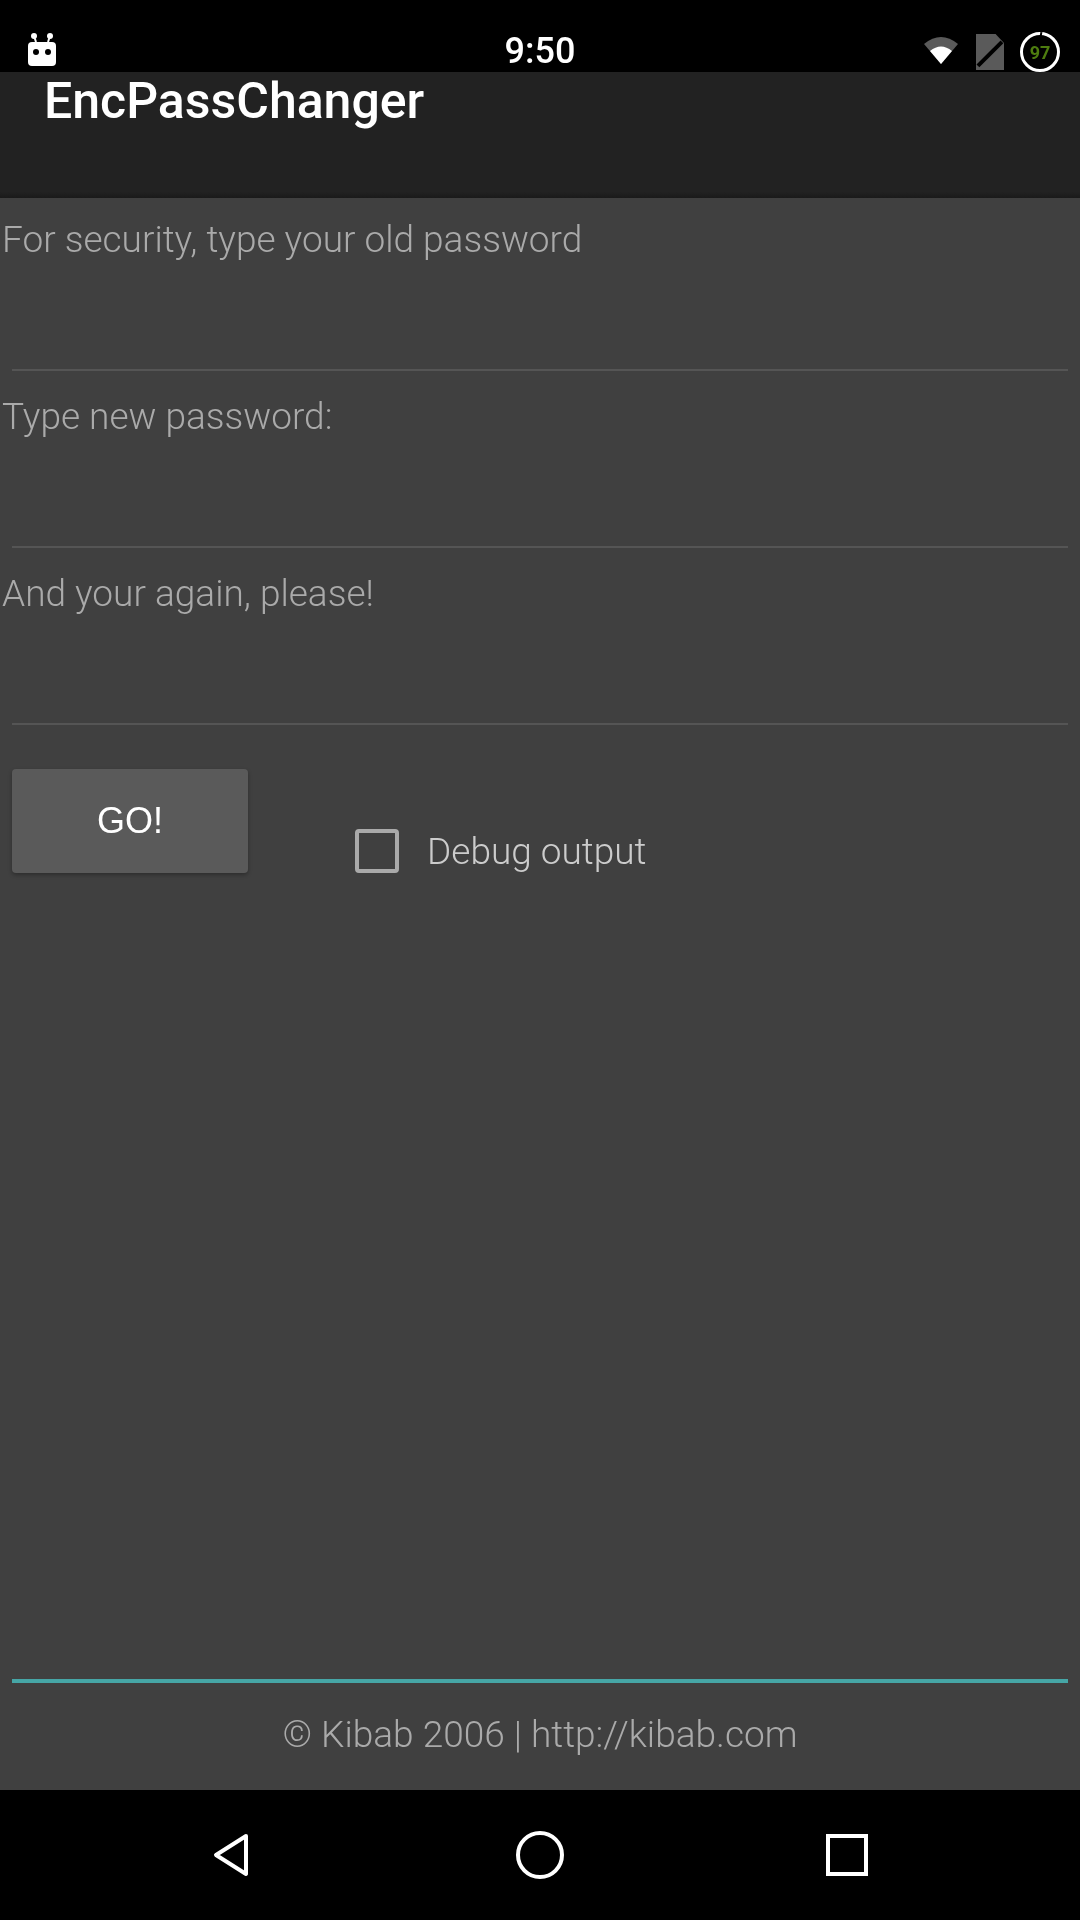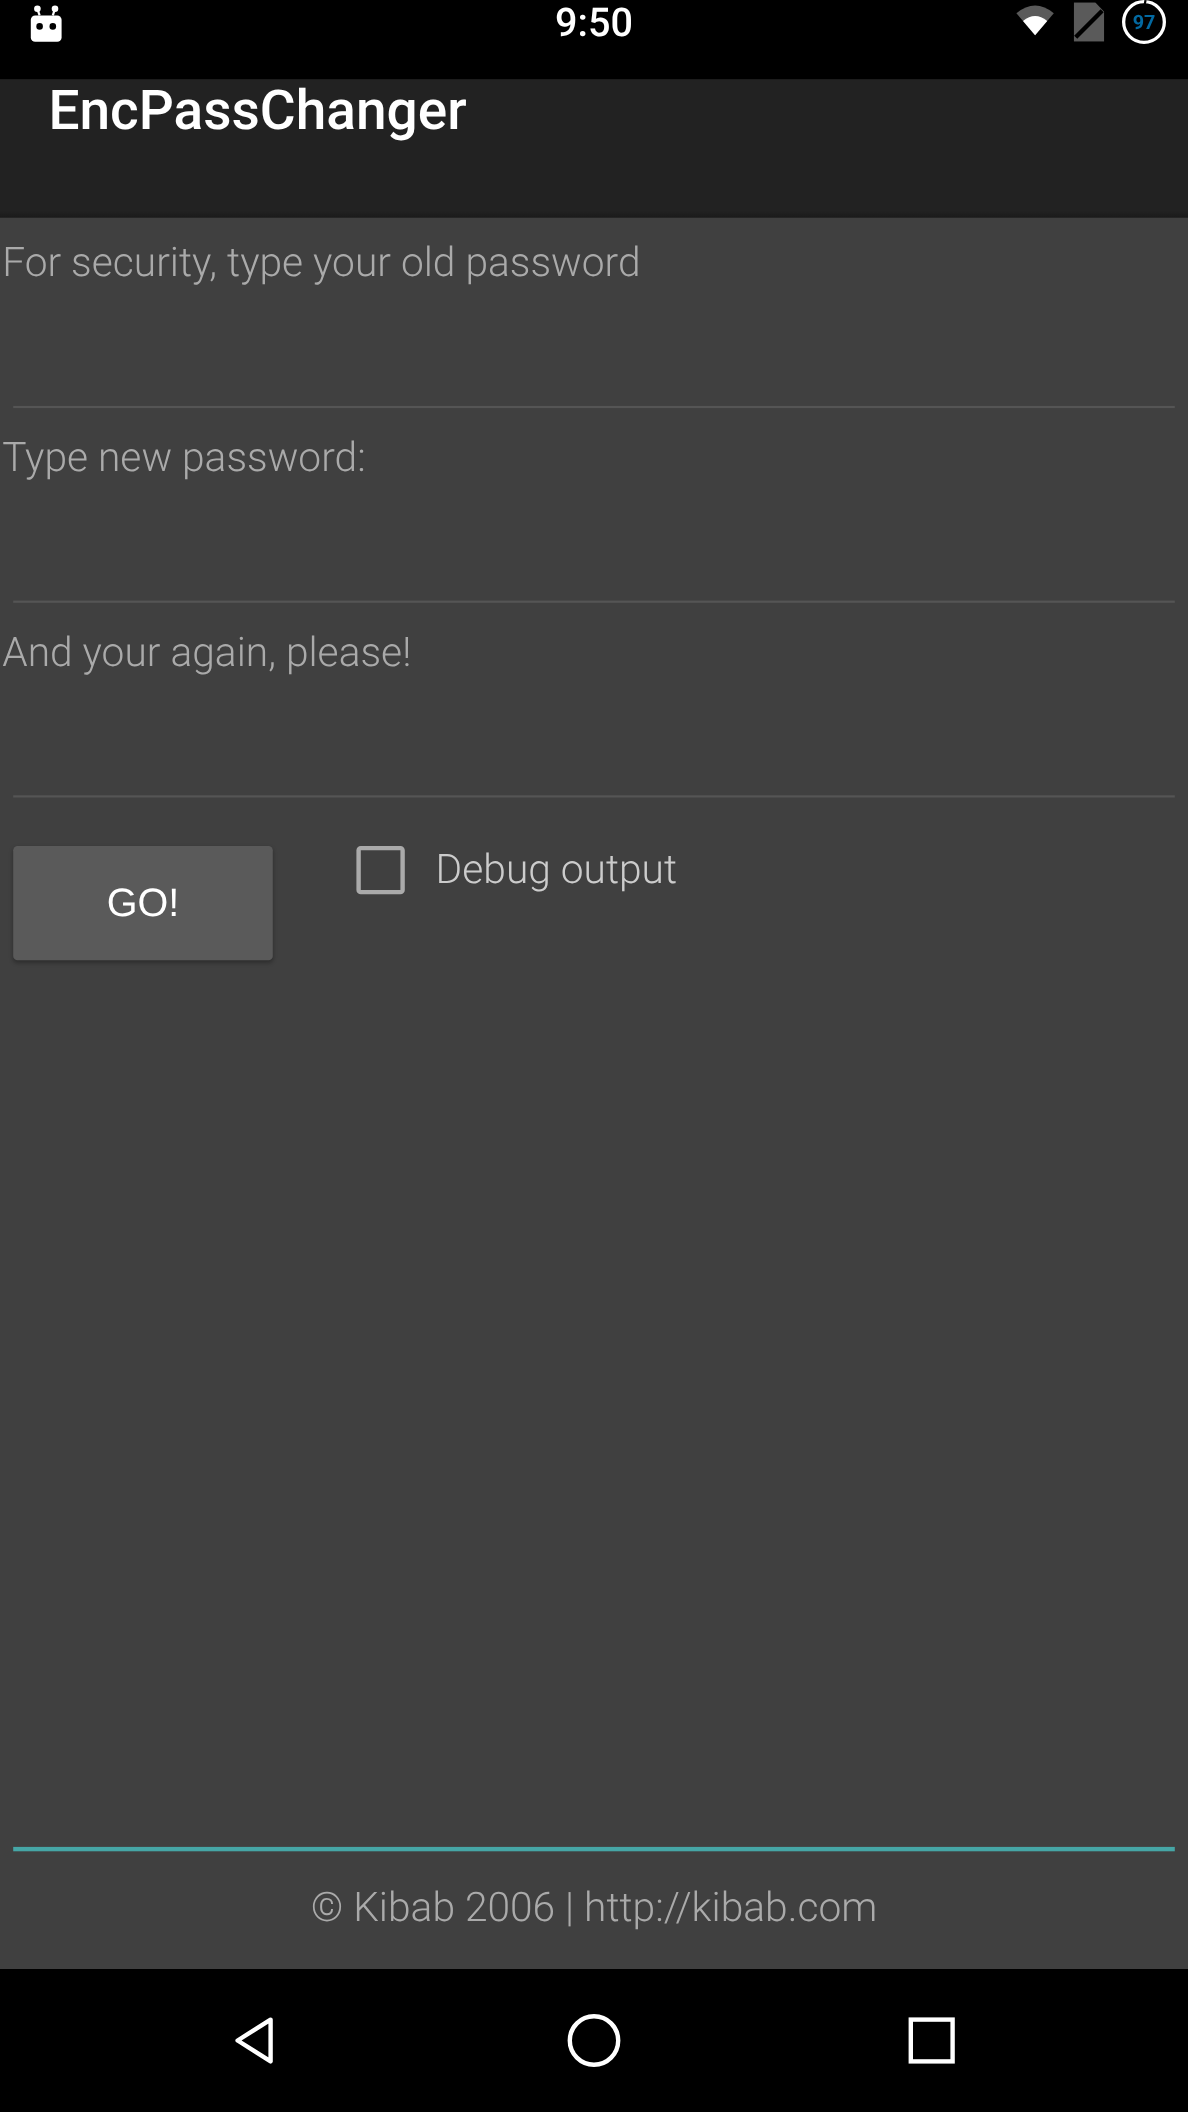--- a/index.html
+++ b/index.html
@@ -15,21 +15,21 @@
       font-family: 'Roboto', Arial, sans-serif;
       color: #ffffff;
       display: flex;
       flex-direction: column;
       overflow: hidden;
     }
     .status-bar {
       height: 72px;
       background: #000000;
       display: flex;
-      align-items: flex-start;
+      align-items: flex-end;
       padding: 0 20px;
       position: relative;
     }
     .status-left {
       display: flex;
       align-items: center;
     }
     .status-center {
       position: absolute;
       left: 50%;
@@ -68,21 +68,21 @@
     .battery-icon {
       width: 40px;
       height: 40px;
       border: 3px solid #ffffff;
       border-radius: 50%;
       display: flex;
       align-items: center;
       justify-content: center;
       font-size: 18px;
       font-weight: bold;
-      color: #0369a1;
+      color: #4d7c0f;
       position: relative;
     }
     .battery-icon::before {
       content: '';
       position: absolute;
       top: -3px;
       left: 50%;
       width: 2px;
       height: 8px;
       background: #000;
@@ -120,23 +120,23 @@
       height: 80px;
       background: transparent;
       border: none;
       border-bottom: 2px solid #555555;
       color: #ffffff;
       font-size: 34px;
       outline: none;
     }
     .button-row {
       display: flex;
-      align-items: flex-start;
+      align-items: flex-end;
       padding: 24px 12px 0 12px;
-      gap: 76px;
+      gap: 107px;
     }
     .go-button {
       width: 236px;
       height: 104px;
       background: #5a5a5a;
       border: none;
       border-radius: 4px;
       color: #ffffff;
       font-size: 36px;
       font-weight: 500;

